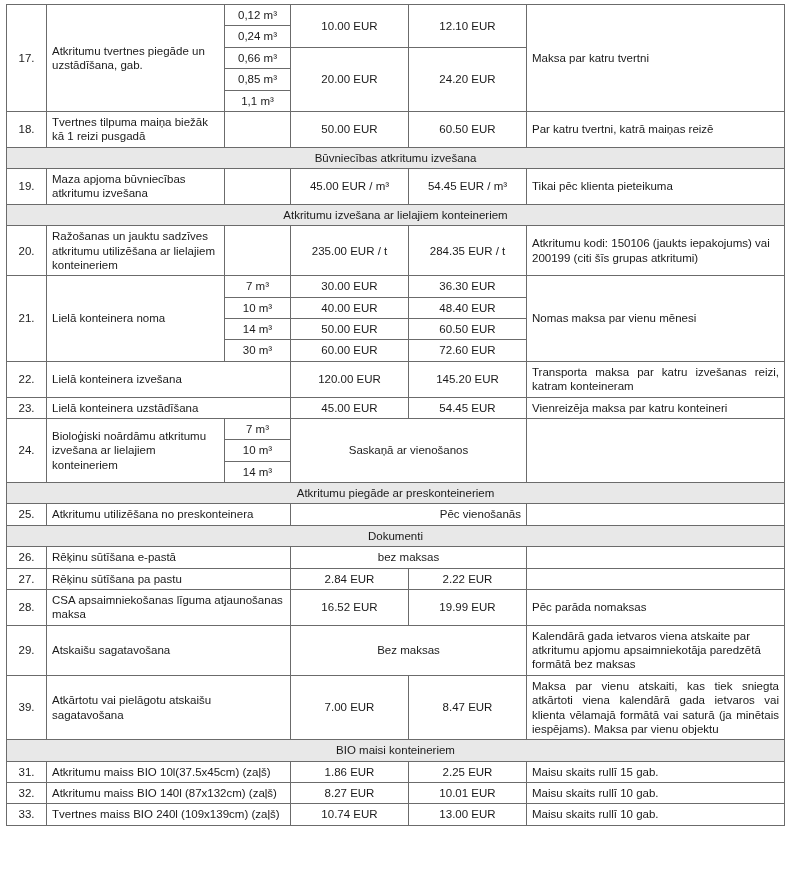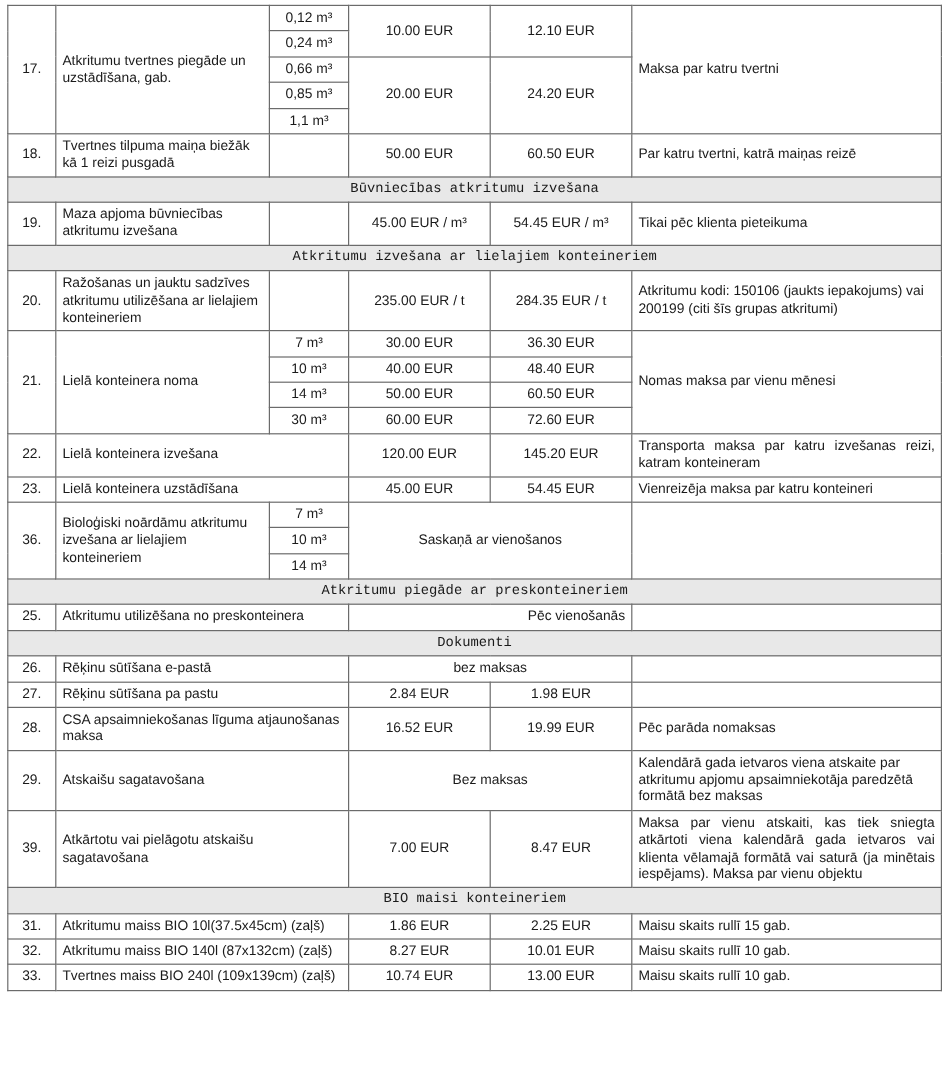--- a/index.html
+++ b/index.html
@@ -35,21 +35,20 @@
   .col-vol    { width: 66px;  text-align: center; }
   .col-p1     { width: 118px; text-align: center; }
   .col-p2     { width: 118px; text-align: center; }
   .col-note   { width: 258px; text-align: left; }
 
   .section-row td {
     background: #e8e8e8;
     text-align: center;
     font-weight: bold;
     padding: 4px 5px;
-    font-family: Liberation Mono, monospace;
   }
   .center { text-align: center; }
   .left { text-align: right; }
   .justify {
     text-align: justify;
   }
 </style>
 </head>
 <body>
 
@@ -157,21 +156,21 @@
 
       <tr>
         <td class="center">23.</td>
         <td colspan="2">Lielā konteinera uzstādīšana</td>
         <td class="center">45.00 EUR</td>
         <td class="center">54.45 EUR</td>
         <td>Vienreizēja maksa par katru konteineri</td>
       </tr>
 
       <tr>
-        <td class="center" rowspan="3">36.</td>
+        <td class="center" rowspan="3">24.</td>
         <td rowspan="3">Bioloģiski noārdāmu atkritumu izvešana ar lielajiem konteineriem</td>
         <td class="center">7  m³</td>
         <td class="center" colspan="2" rowspan="3">Saskaņā ar  vienošanos</td>
         <td rowspan="3"></td>
       </tr>
       <tr>
         <td class="center">10  m³</td>
       </tr>
       <tr>
         <td class="center">14  m³</td>
@@ -196,21 +195,21 @@
         <td class="center">26.</td>
         <td colspan="2">Rēķinu sūtīšana e-pastā</td>
         <td class="center" colspan="2">bez maksas</td>
         <td></td>
       </tr>
 
       <tr>
         <td class="center">27.</td>
         <td colspan="2">Rēķinu sūtīšana pa pastu</td>
         <td class="center">2.84 EUR</td>
-        <td class="center">1.98 EUR</td>
+        <td class="center">2.22 EUR</td>
         <td></td>
       </tr>
 
       <tr>
         <td class="center">28.</td>
         <td colspan="2">CSA apsaimniekošanas līguma atjaunošanas maksa</td>
         <td class="center">16.52 EUR</td>
         <td class="center">19.99 EUR</td>
         <td>Pēc parāda nomaksas</td>
       </tr>

